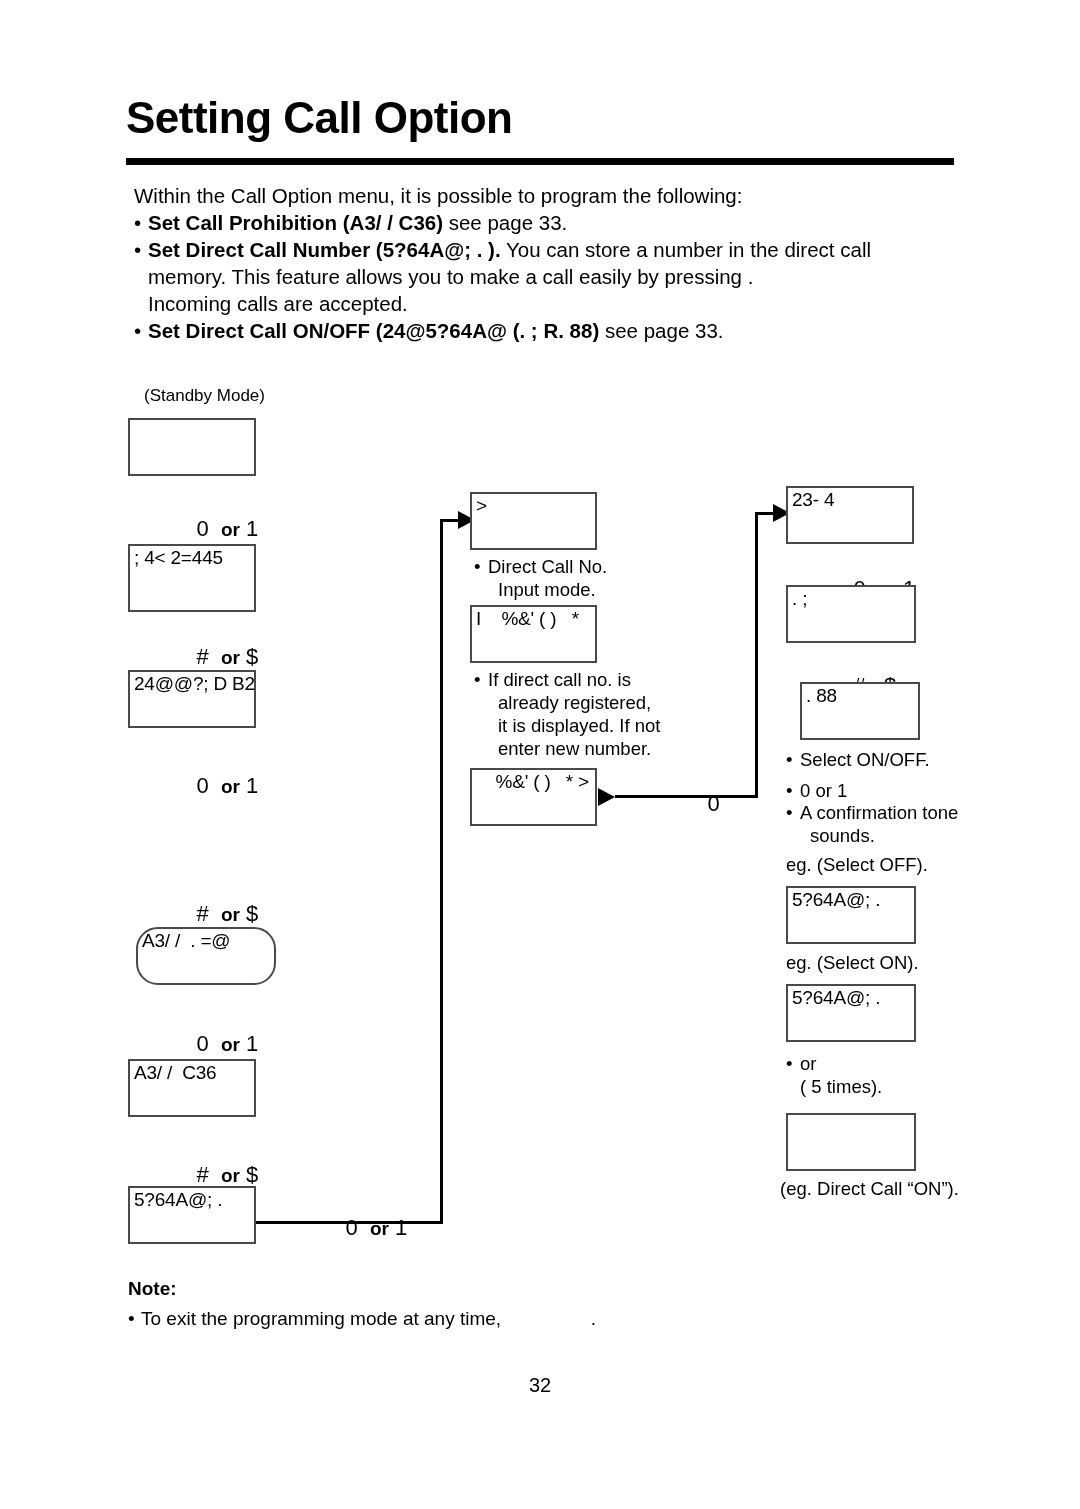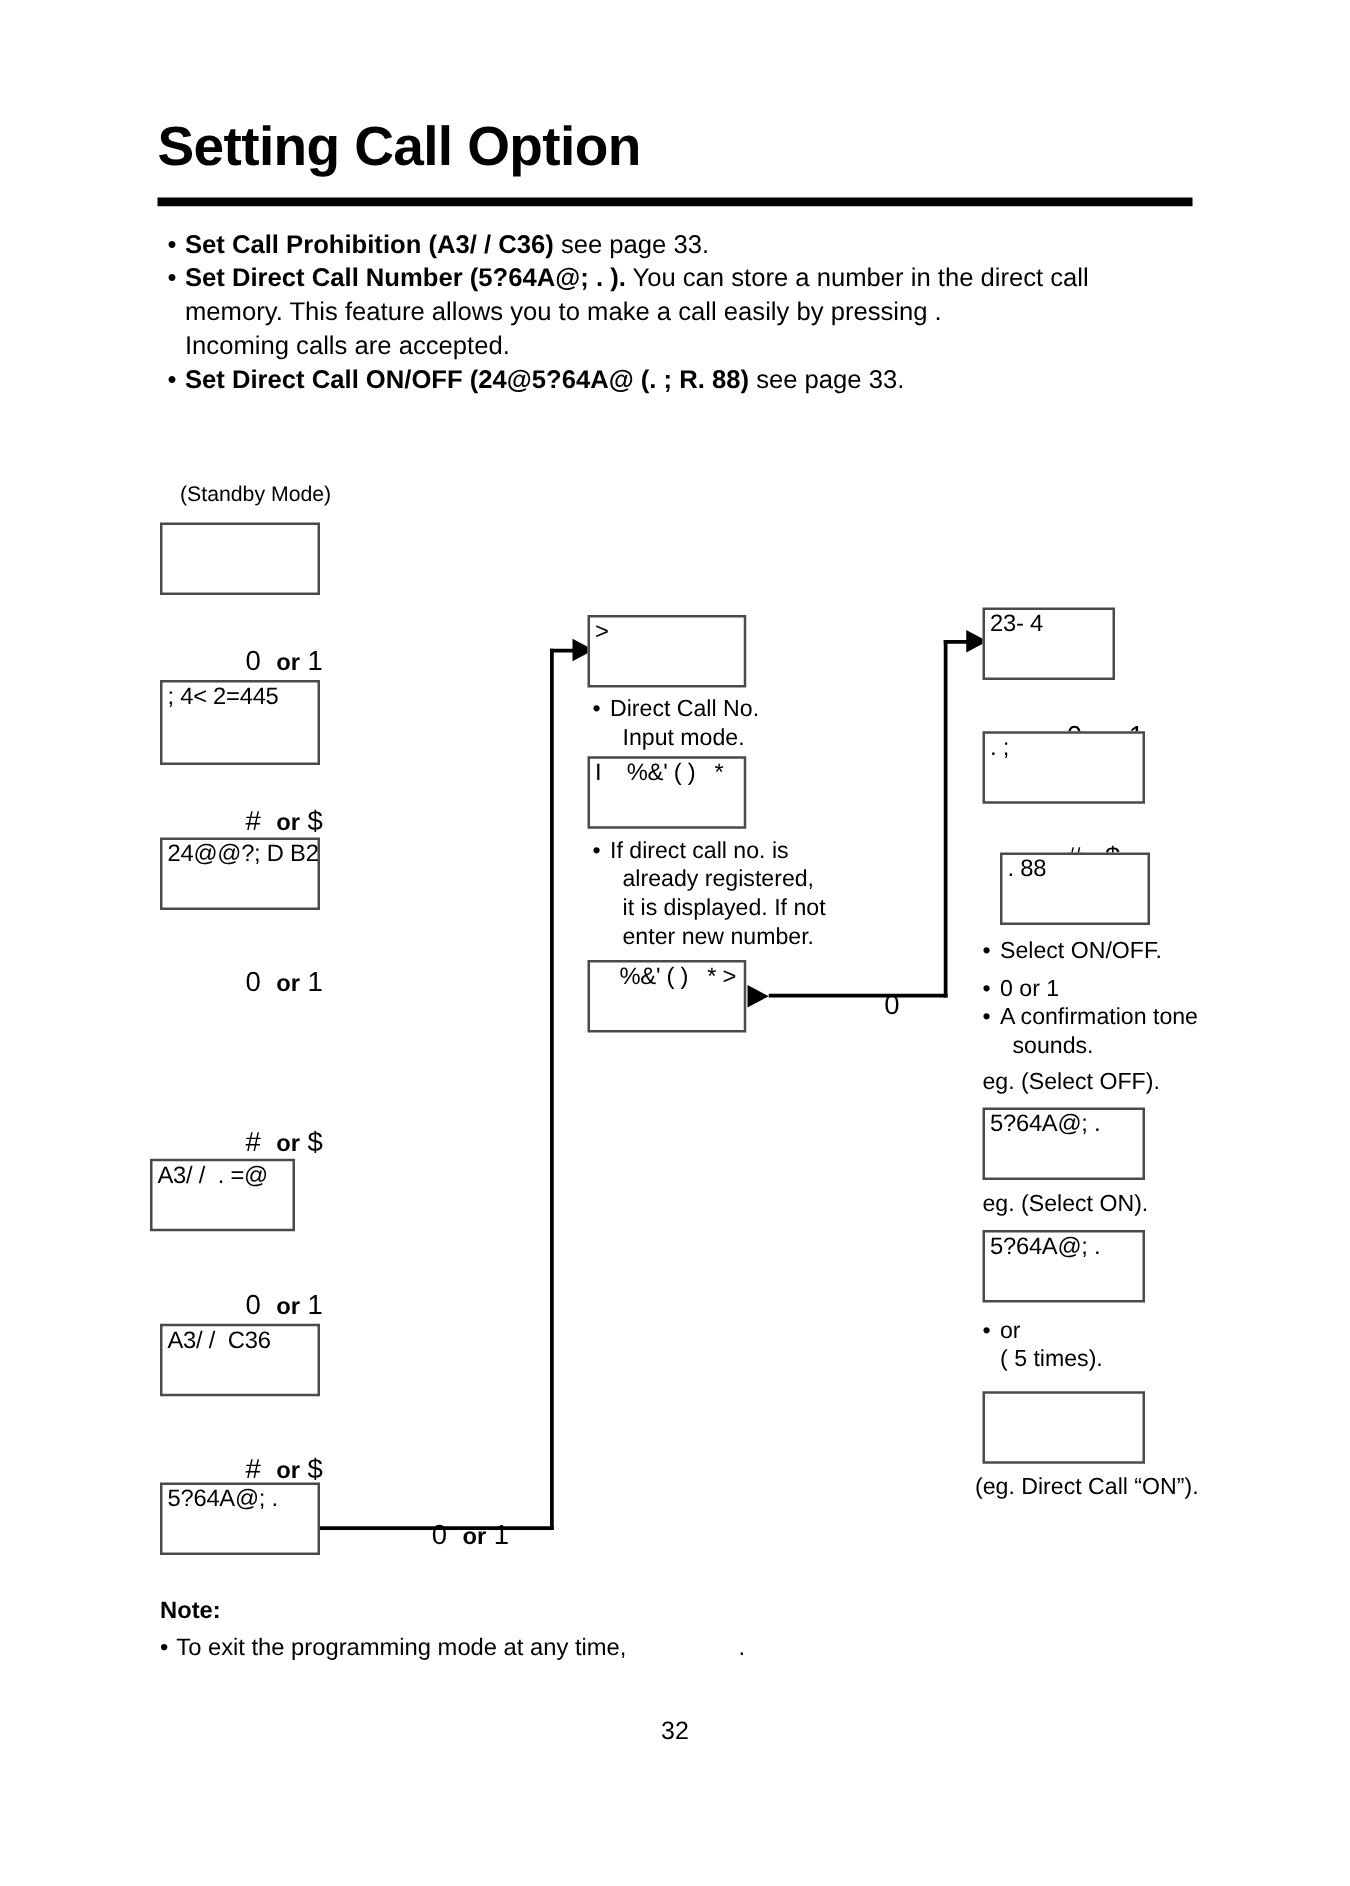--- a/index.html
+++ b/index.html
@@ -173,20 +173,21 @@
 </style>
 </head>
 <body>
 
 <div id="page">
 
   <div class="page-title">Setting Call Option</div>
   <div class="title-rule"></div>
 
   <div class="intro">
+    <p>Within the Call Option menu, it is possible to program the following:</p>
 
     <div class="bullet-row">
       <p><span class="b">Set Call Prohibition (A3/ /  C36)</span><span> see page 33.</span></p>
     </div>
 
     <div class="bullet-row">
       <p><span class="b">Set Direct Call Number (5?64A@; . ).</span><span> You can store a number in the direct call</span></p>
       <p>memory. This feature allows you to make a call easily by pressing         .</p>
       <p>Incoming calls are accepted.</p>
     </div>
@@ -216,21 +217,21 @@
     <div class="lcd-text">24@@?; D B2</div>
   </div>
   <div class="keys" style="left:172px; top:750px;">
     <span>0</span>&nbsp;&nbsp;<span class="or">or</span>&nbsp;<span>1</span>
   </div>
 
   <div class="keys" style="left:172px; top:878px;">
     <span>#</span>&nbsp;&nbsp;<span class="or">or</span>&nbsp;<span>$</span>
   </div>
 
-  <div class="lcd" style="left:120px; top:927px; width:116px; height:58px;">
+  <div class="lcd" style="left:136px; top:927px; width:140px; height:58px;border-radius:22px;">
     <div class="lcd-text">A3/ /  . =@</div>
   </div>
   <div class="keys" style="left:172px; top:1008px;">
     <span>0</span>&nbsp;&nbsp;<span class="or">or</span>&nbsp;<span>1</span>
   </div>
 
   <div class="lcd" style="left:128px; top:1059px; width:128px; height:58px;">
     <div class="lcd-text">A3/ /  C36</div>
   </div>
   <div class="keys" style="left:172px; top:1139px;">
@@ -273,21 +274,21 @@
 
   <div class="arrow-r" style="left:598px; top:788px;"></div>
   <div class="keys" style="left:683px; top:768px;">
     <span>0</span>
   </div>
   <div class="ln" style="left:615px; top:795px; width:143px; height:3px;"></div>
   <div class="ln" style="left:755px; top:512px; width:3px; height:286px;"></div>
   <div class="ln" style="left:755px; top:512px; width:22px; height:3px;"></div>
   <div class="arrow-r" style="left:773px; top:504px;"></div>
 
-  <div class="lcd" style="left:786px; top:486px; width:106px; height:58px;">
+  <div class="lcd" style="left:786px; top:486px; width:128px; height:58px;">
     <div class="lcd-text">23- 4</div>
   </div>
   <div class="keys" style="left:829px; top:553px;">
     <span>0</span>&nbsp;&nbsp;<span class="or">or</span>&nbsp;<span>1</span>
   </div>
 
   <div class="lcd" style="left:786px; top:585px; width:130px; height:58px;">
     <div class="lcd-text">. ;</div>
   </div>
   <div class="keys" style="left:829px; top:650px;">

